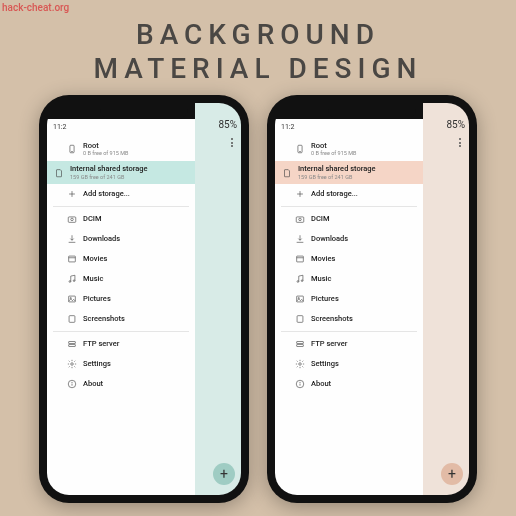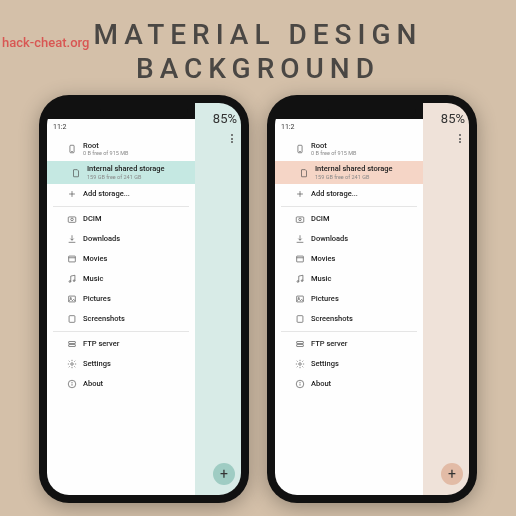--- a/index.html
+++ b/index.html
@@ -7,25 +7,24 @@
   width: 516px; height: 516px;
   background: #d4c0a9;
   font-family: -apple-system, BlinkMacSystemFont, "Segoe UI", Roboto, sans-serif;
   position: relative;
   overflow: hidden;
 }
 .watermark {
   position: absolute;
   top: 2px; left: 2px;
   color: #d94545;
-  font-size: 13px;
+  font-size: 10px;
   font-weight: 500;
   z-index: 100;
   opacity: 0.85;
-  margin-top: 33px;
 }
 .title {
   text-align: center;
   padding: 18px 0 10px 0;
   font-size: 28px;
   font-weight: 500;
   letter-spacing: 6px;
   color: #4a4744;
   line-height: 1.2;
 }
@@ -75,21 +74,21 @@
   color: #333;
 }
 .item {
   display: flex;
   align-items: center;
   padding: 5px 20px;
   gap: 6px;
 }
 .item.highlighted {
   border-radius: 0;
-  padding: 4px 24px;
+  padding: 4px 7px;
   justify-content: flex-end;
 }
 .item.highlighted.teal { background: #c5e8e2; }
 .item.highlighted.peach { background: #f5d5c6; }
 .icon {
   width: 10px; height: 10px;
   flex-shrink: 0;
   display: flex;
   align-items: center;
   justify-content: center;
@@ -102,21 +101,21 @@
 .rightpane {
   flex: 1;
   position: relative;
   display: flex;
   flex-direction: column;
   align-items: flex-end;
   padding: 4px 4px 0 0;
 }
 .rightpane.teal { background: #d8ebe7; }
 .rightpane.peach { background: #efe2d9; }
-.status-right { font-size: 13px; color: #333; margin-top: 4px; }
+.status-right { font-size: 10px; color: #333; margin-top: 12px; }
 .kebab {
   width: 2px;
   margin-top: 8px;
   margin-right: 4px;
   display: flex;
   flex-direction: column;
   gap: 1.5px;
 }
 .kebab span { width: 2px; height: 2px; background: #555; border-radius: 50%; }
 .fab {
@@ -132,22 +131,22 @@
 }
 .fab.teal { background: #9fccc3; }
 .fab.peach { background: #e2bba6; }
 </style>
 </head>
 <body>
 
 <div class="watermark">hack-cheat.org</div>
 
 <div class="title">
+  <div>BACKGROUND</div>
   <div>MATERIAL DESIGN</div>
-  <div>BACKGROUND</div>
 </div>
 
 <div class="phones">
 
   <div class="phone">
     <div class="notch"></div>
     <div class="screen">
       <div class="sidebar">
         <div class="status-time">11:2</div>
 

